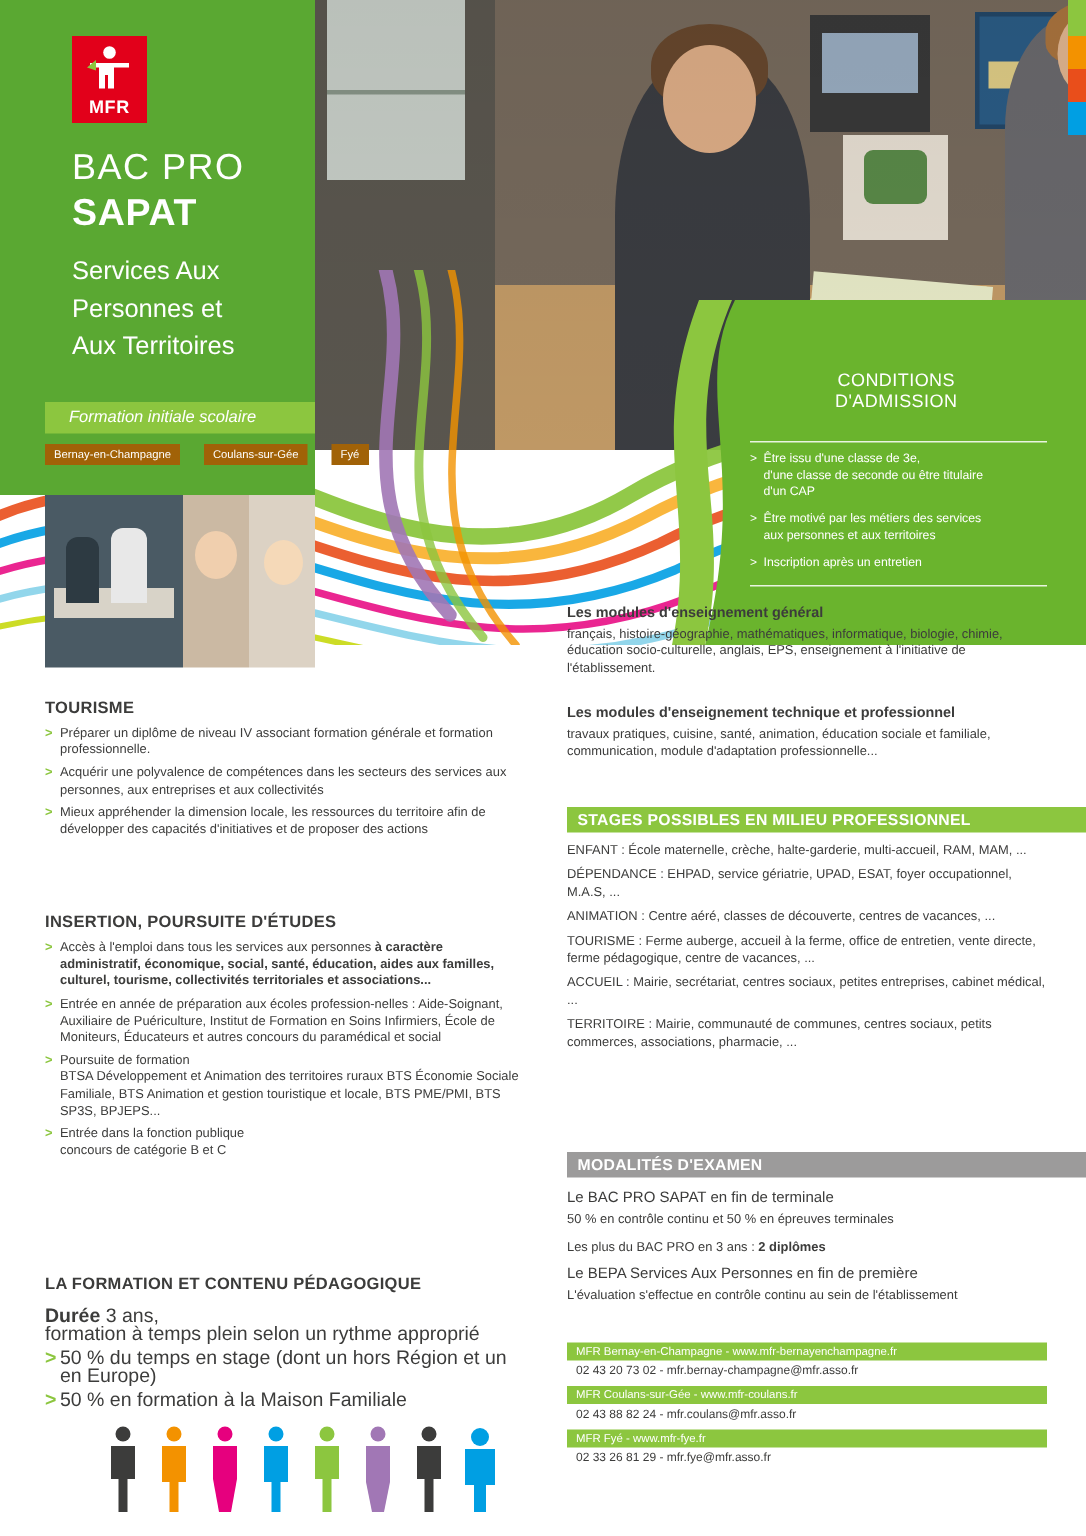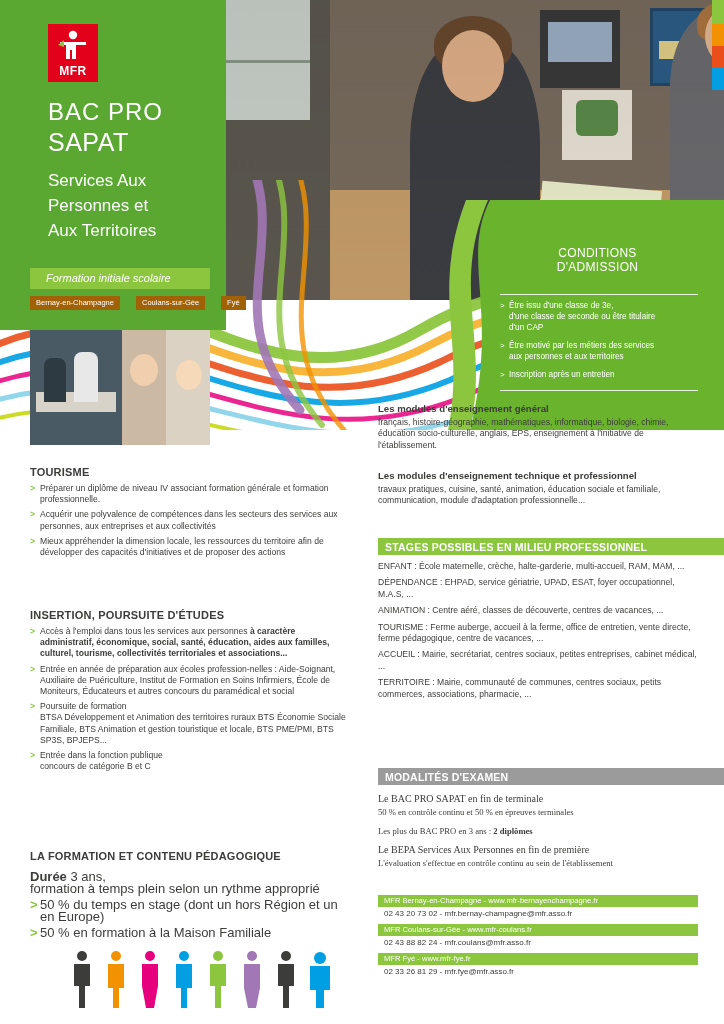--- a/index.html
+++ b/index.html
@@ -12,42 +12,41 @@
     overflow:hidden;
     font-size:9.5px;
   }
   .page{position:relative;width:724px;height:1024px;overflow:hidden;}
 
   
   .left-panel{
     position:absolute;left:0;top:0;width:210px;height:330px;
     background:#5aa832;
     z-index:3;
-    padding-left:16px;
   }
   .mfr-logo{
     position:absolute;left:48px;top:24px;width:50px;height:58px;
     background:#e2001a;
     z-index:5;
     display:flex;flex-direction:column;align-items:center;justify-content:flex-end;
   }
   .mfr-logo .glyph{
     position:absolute;top:4px;left:50%;transform:translateX(-50%);
     width:34px;height:34px;
   }
   .mfr-logo .txt{
     color:#fff;font-weight:bold;font-size:12px;letter-spacing:.5px;margin-bottom:4px;
   }
   .bacpro{
     position:absolute;left:48px;top:98px;
     color:#ffffff;font-size:24px;font-weight:300;letter-spacing:1px;
   }
   .sapat{
     position:absolute;left:48px;top:128px;
-    color:#ffffff;font-size:25px;font-weight:normal;letter-spacing:.5px;
+    color:#ffffff;font-size:25px;font-weight:bold;letter-spacing:.5px;
   }
   .subtitle{
     position:absolute;left:48px;top:168px;width:165px;
     color:#ffffff;font-size:17px;line-height:25px;font-weight:300;
   }
   .formation-band{
     position:absolute;left:30px;top:268px;width:180px;height:21px;
     background:#8cc63f;
   }
   .formation-band span{
@@ -127,21 +126,21 @@
   .barhead{
     position:absolute;left:378px;width:368px;height:17px;background:#8cc63f;z-index:4;
   }
   .barhead span{color:#fff;font-size:10.5px;font-weight:bold;position:absolute;left:7px;top:3px;letter-spacing:.2px;}
   .barhead.gray{background:#9c9b9b;}
 
   .stages{position:absolute;left:378px;top:561px;width:320px;z-index:4;font-size:8.6px;line-height:11.4px;}
   .stages .row{margin-bottom:5px;}
   .stages b{font-weight:normal;}
 
-  .modal{position:absolute;left:378px;top:793px;width:320px;z-index:4;font-size:8.6px;line-height:12px;font-family:Liberation Serif, serif;}
+  .modal{position:absolute;left:378px;top:793px;width:320px;z-index:4;font-size:8.6px;line-height:12px;}
   .modal .l1{font-size:10px;color:#3c3c3b;margin-bottom:1px;}
   .modal .l2{margin-bottom:7px;}
   .modal b{font-weight:bold;}
 
   
   .contacts{position:absolute;left:378px;top:895px;width:320px;z-index:4;}
   .cbox{margin-bottom:6px;}
   .cbar{background:#8cc63f;color:#fff;height:12px;line-height:12px;font-size:7.6px;padding:0 6px;}
   .cbar .lnk{color:#ffffff;}
   .cinfo{font-size:8px;color:#3c3c3b;padding:2px 0 0 6px;}

